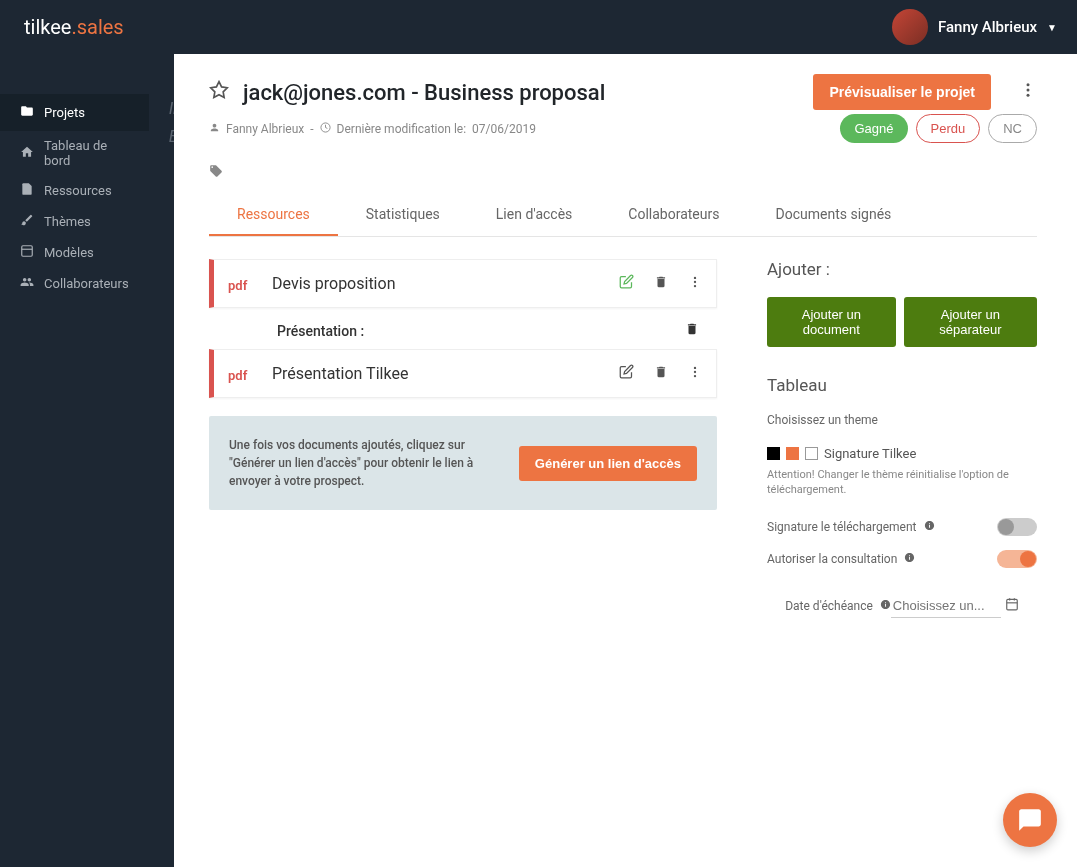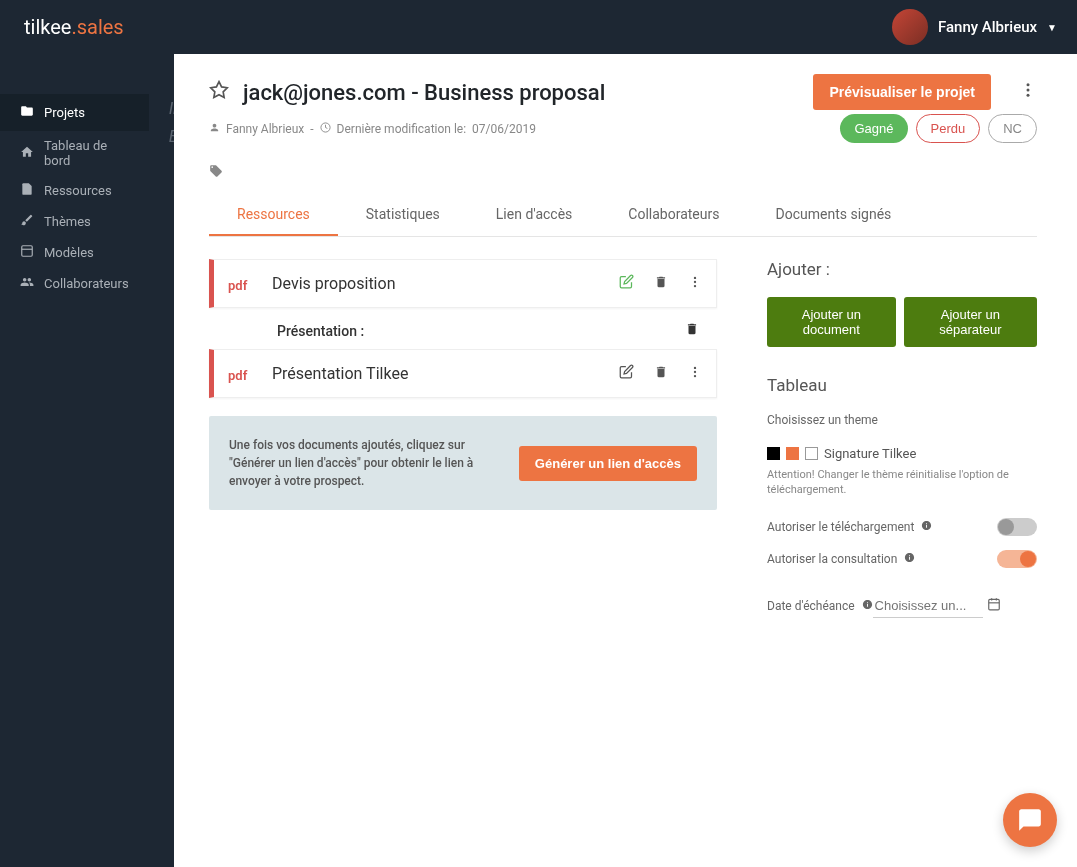--- a/index.html
+++ b/index.html
@@ -69,21 +69,21 @@
 .btn-orange { background: #4d7c0f; color: #fff; border: none; padding: 10px 12px; font-size: 13px; font-weight: 500; border-radius: 3px; cursor: pointer; }
 .options-label { font-size: 12px; color: #666; margin-bottom: 19px; }
 .theme-row { display: flex; align-items: center; gap: 6px; font-size: 13px; color: #555; margin-bottom: 6px; }
 .swatch { width: 13px; height: 13px; display: inline-block; }
 .warning-text { font-size: 11px; color: #888; line-height: 1.4; margin-bottom: 20px; }
 .toggle-row { display: flex; align-items: center; justify-content: space-between; font-size: 12px; color: #666; margin-bottom: 14px; }
 .toggle { width: 40px; height: 18px; background: #ccc; border-radius: 10px; position: relative; cursor: pointer; }
 .toggle::after { content: ''; position: absolute; width: 16px; height: 16px; background: #999; border-radius: 50%; top: 1px; left: 1px; }
 .toggle.on { background: #f5b596; }
 .toggle.on::after { background: #ed7442; left: auto; right: 1px; }
-.date-row { display: flex; align-items: center; justify-content: flex-start; font-size: 12px; color: #666; margin-top: 26px; }
+.date-row { display: flex; align-items: center; justify-content: center; font-size: 12px; color: #666; margin-top: 26px; }
 .date-input { border: none; border-bottom: 1px solid #ccc; font-size: 13px; padding: 4px 2px; width: 110px; color: #888; background: transparent; }
 
 
 .chat-btn { position: fixed; bottom: 20px; right: 20px; width: 54px; height: 54px; background: #ed7442; border-radius: 50%; display: flex; align-items: center; justify-content: center; cursor: pointer; box-shadow: 0 4px 12px rgba(0,0,0,0.2); }
 
 .icon-sm { width: 14px; height: 14px; display: inline-block; flex-shrink: 0; }
 </style>
 </head>
 <body>
 
@@ -294,21 +294,21 @@
         <div class="theme-row">
           <span class="swatch" style="background:#000;"></span>
           <span class="swatch" style="background:#ed7442;"></span>
           <span class="swatch" style="background:#fff;border:1px solid #999;"></span>
           <span>Signature Tilkee</span>
         </div>
         <div class="warning-text">Attention! Changer le thème réinitialise l'option de téléchargement.</div>
 
         <div class="toggle-row">
           <span>
-            <span>Autoriser le téléchargement</span>
+            <span>Signature le téléchargement</span>
             <span style="margin-left:4px;">
               <svg width="11" height="11" viewBox="0 0 24 24" fill="currentColor">
                   <path d="M12 2C6.48 2 2 6.48 2 12s4.48 10 10 10 10-4.48 10-10S17.52 2 12 2zm1 15h-2v-6h2v6zm0-8h-2V7h2v2z"></path>
                 </svg>
             </span>
           </span>
           <div class="toggle"></div>
         </div>
 
         <div class="toggle-row">

